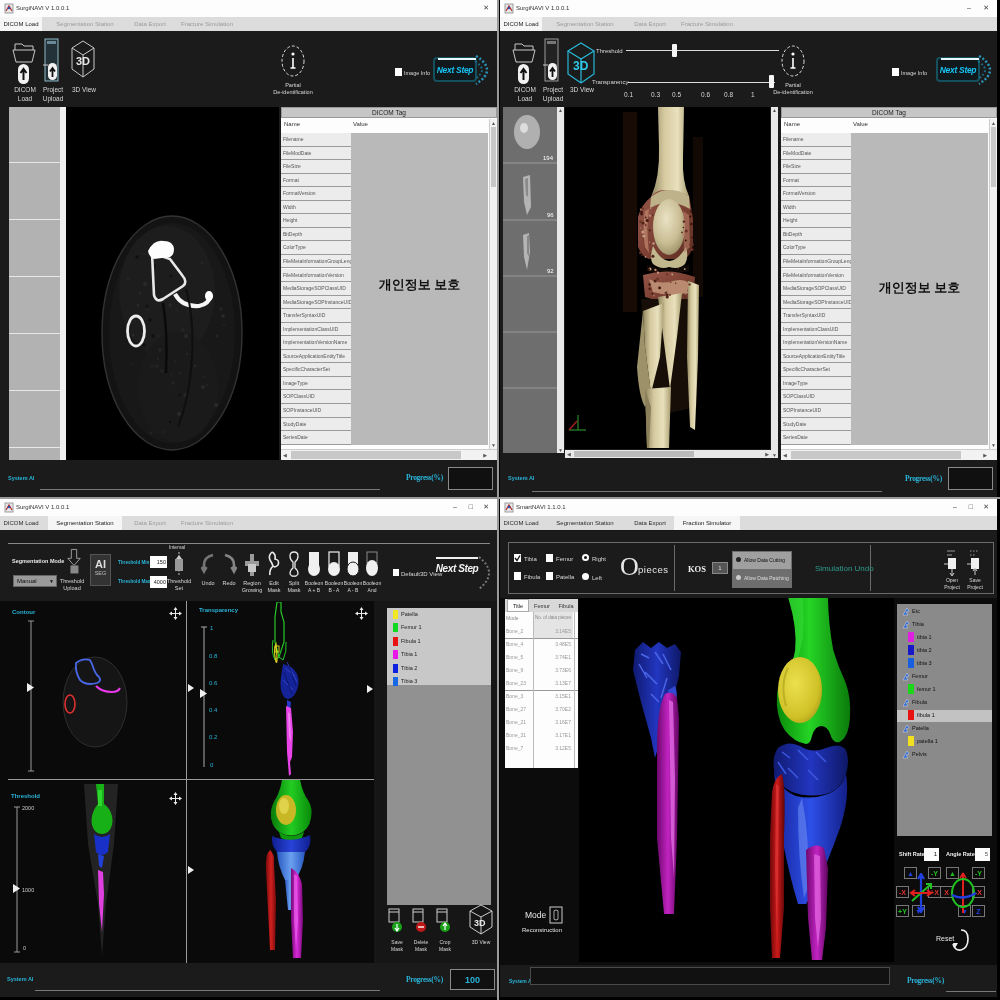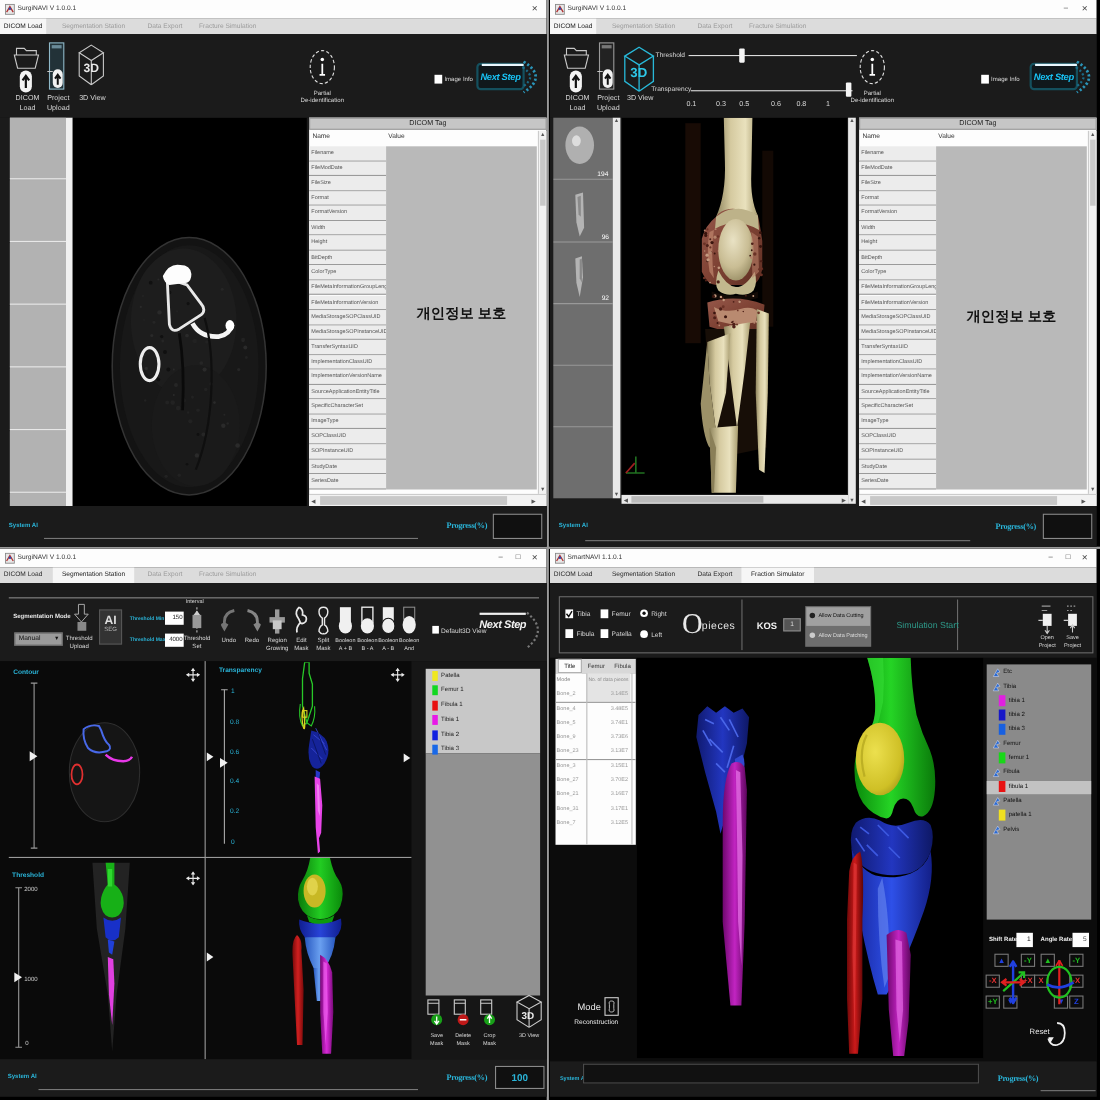--- a/index.html
+++ b/index.html
@@ -774,32 +774,32 @@
     <div class="tlab" style="left:24px;top:42px;font-size:6px;">Fibula</div>
     <div class="chk" style="left:46px;top:41px;width:7px;height:8px;"></div>
     <div class="tlab" style="left:56px;top:42px;font-size:6px;">Patella</div>
     <div class="abs" style="left:82px;top:23px;width:7px;height:7px;border-radius:50%;background:#fff;"></div>
     <div class="abs" style="left:84px;top:25px;width:3px;height:3px;border-radius:50%;background:#111;"></div>
     <div class="tlab" style="left:92px;top:24px;font-size:6px;">Right</div>
     <div class="abs" style="left:82px;top:42px;width:7px;height:7px;border-radius:50%;background:#fff;"></div>
     <div class="tlab" style="left:92px;top:43px;font-size:6px;">Left</div>
     <div class="abs" style="left:120px;top:21px;font-size:26px;font-weight:100;color:#e8e8e8;font-family:'Liberation Serif',serif;">O</div>
     <div class="abs" style="left:138px;top:33px;font-size:9.5px;color:#e8e8e8;letter-spacing:0.5px;">pieces</div>
-    <div class="abs" style="left:188px;top:33px;font-size:8.5px;font-weight:bold;color:#f0f0f0;">KOS</div>
+    <div class="abs" style="left:188px;top:33px;font-size:8.5px;font-weight:bold;color:#f0f0f0;font-family:Liberation Serif, serif;">KOS</div>
     <div class="abs" style="left:212px;top:31px;width:16px;height:12px;background:#555;border:1px solid #888;color:#ddd;font-size:6px;text-align:center;line-height:11px;">1</div>
     <div class="abs" style="left:232px;top:20px;width:60px;height:37px;background:#6e6e6e;"></div>
     <div class="abs" style="left:233px;top:21px;width:58px;height:17px;background:#a0a0a0;">
       <div style="position:absolute;left:3px;top:5px;width:5px;height:5px;border-radius:50%;background:#222;"></div>
       <div style="position:absolute;left:11px;top:5px;font-size:5px;color:#111;">Allow Data Cutting</div>
     </div>
     <div class="abs" style="left:233px;top:39px;width:58px;height:17px;">
       <div style="position:absolute;left:3px;top:5px;width:5px;height:5px;border-radius:50%;background:#ccc;"></div>
       <div style="position:absolute;left:11px;top:5px;font-size:5px;color:#ddd;">Allow Data Patching</div>
     </div>
-    <div class="abs" style="left:315px;top:33px;font-size:8px;color:#2e9a8a;">Simulation Start</div>
+    <div class="abs" style="left:315px;top:33px;font-size:8px;color:#2e9a8a;">Simulation Undo</div>
     <svg class="abs" style="left:443px;top:18px;" width="18" height="28" viewBox="0 0 18 28">
       <path d="M4 2 L12 2 M4 6 L9 6" stroke="#999" stroke-width="1"></path>
       <rect x="5" y="9" width="8" height="11" fill="#f0f0f0"></rect>
       <path d="M1 15 L5 15 M9 20 L9 26 M7 24 L9 27 L11 24" stroke="#ccc" stroke-width="1" fill="none"></path>
     </svg>
     <div class="tlab" style="left:432px;top:46px;width:40px;font-size:5px;">Open<br>Project</div>
     <svg class="abs" style="left:466px;top:18px;" width="18" height="28" viewBox="0 0 18 28">
       <path d="M4 2 L12 2 M4 6 L9 6" stroke="#999" stroke-width="1" stroke-dasharray="1.5 1.5"></path>
       <rect x="5" y="9" width="8" height="11" fill="#f0f0f0"></rect>
       <path d="M1 15 L5 15 M9 20 L9 26 M7 22 L9 19 L11 22" stroke="#ccc" stroke-width="1" fill="none"></path>

